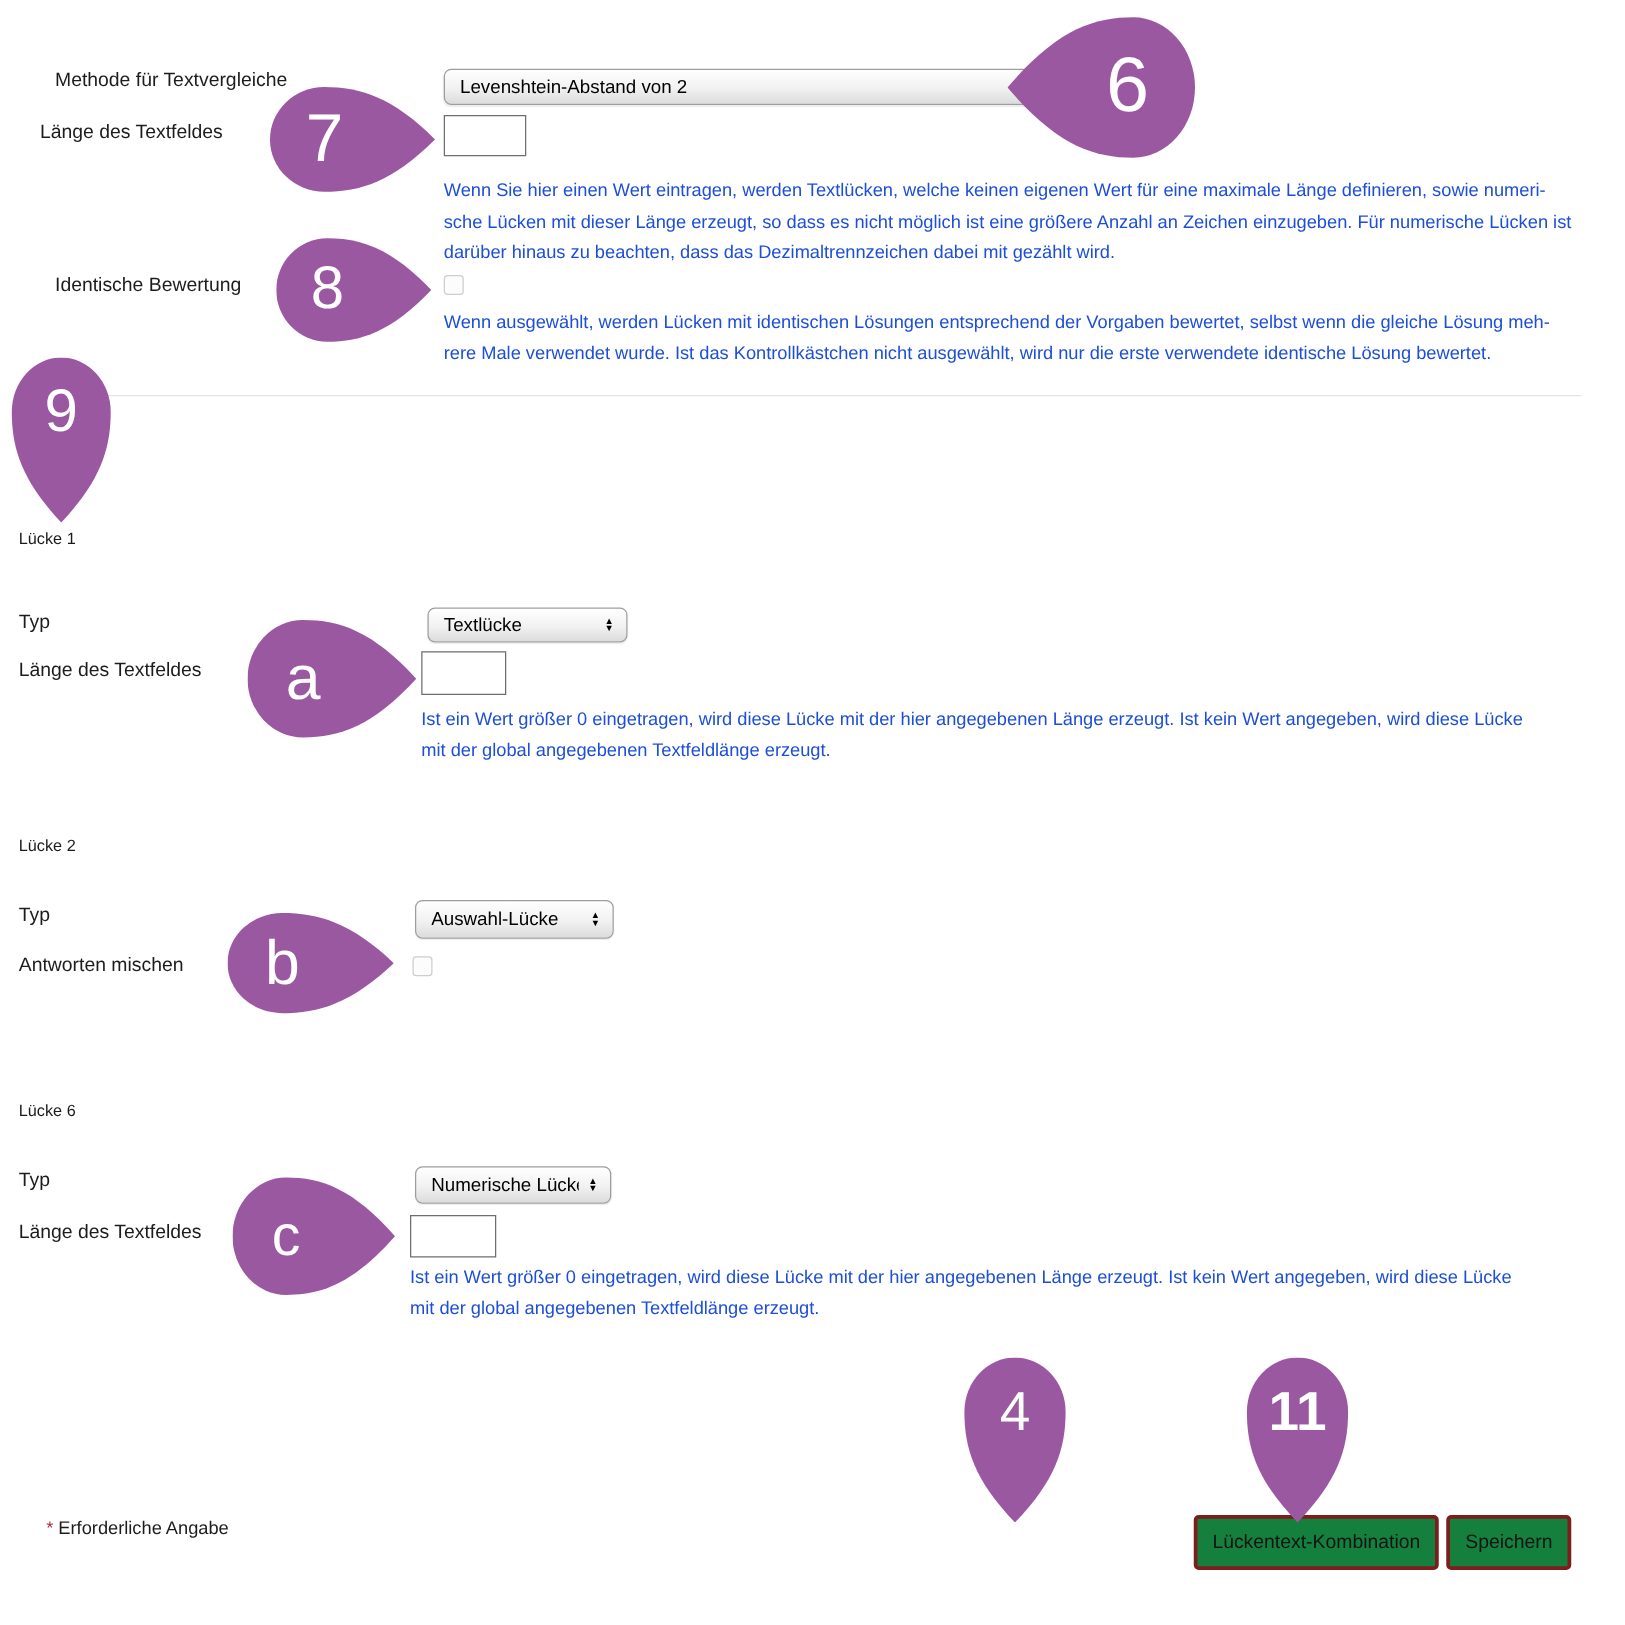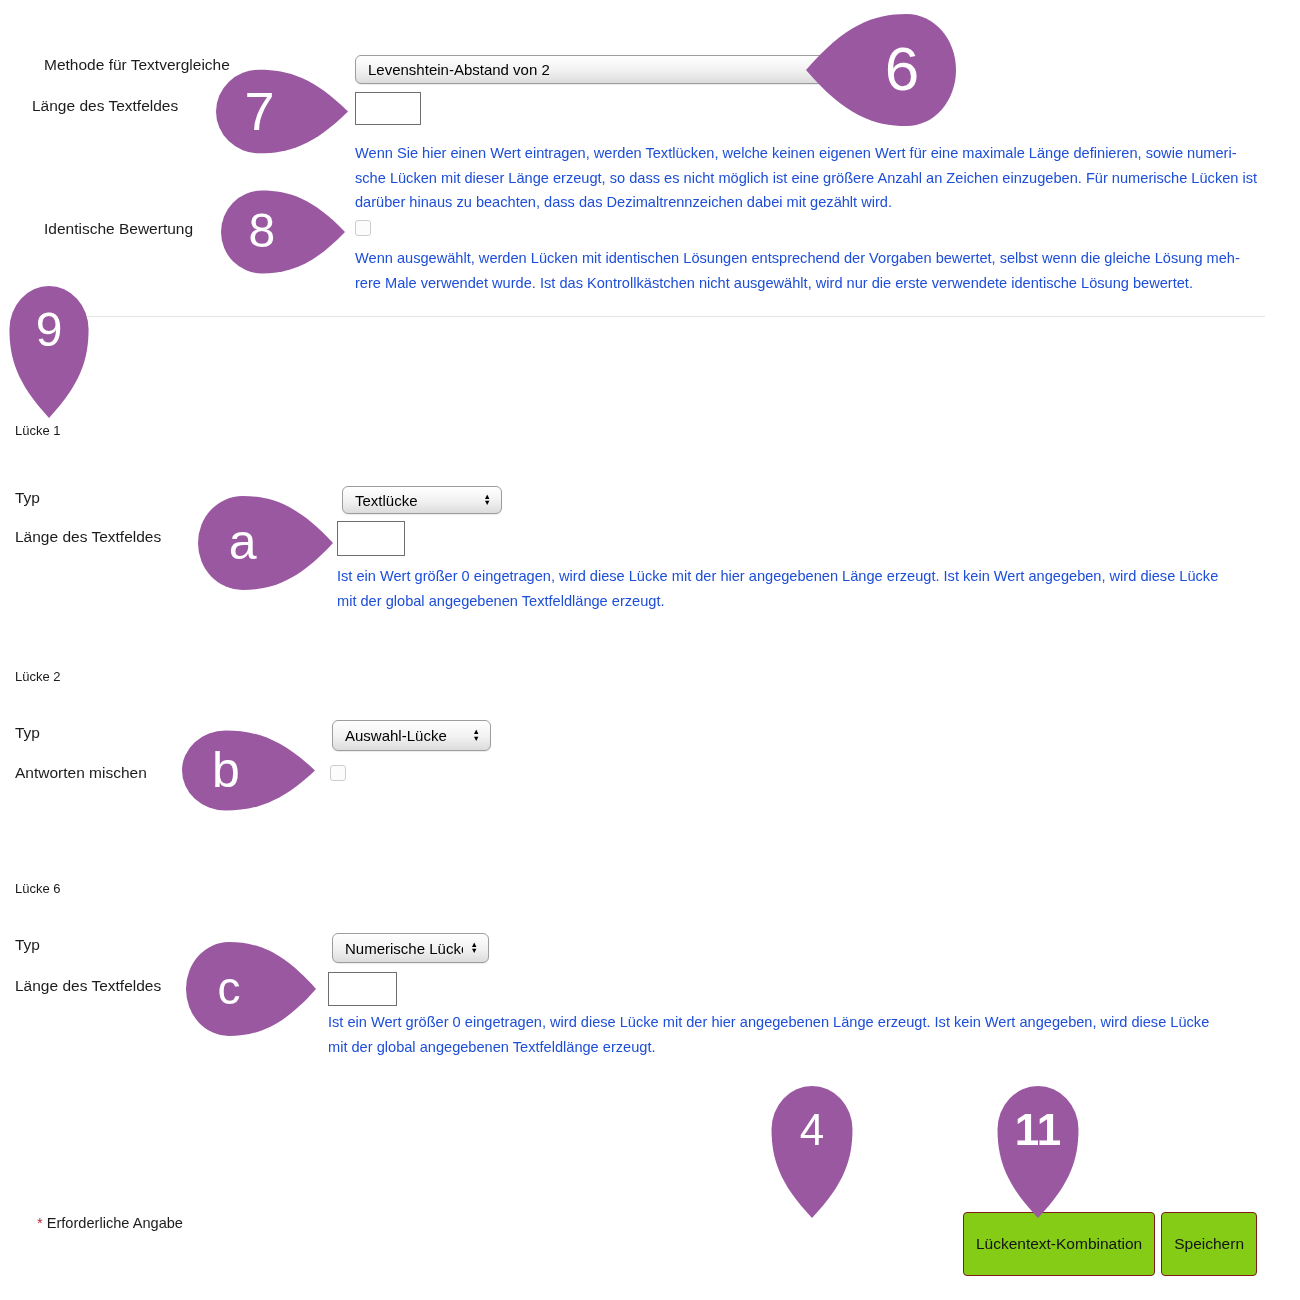--- a/index.html
+++ b/index.html
@@ -29,23 +29,23 @@
     font-size:15px;padding:2px 6px;outline:none;
   }
   .checkbox{
     box-sizing:border-box;width:16px;height:16px;border:1px solid #cdcdcd;
     border-radius:3px;background:#fcfcfc;
   }
   .divider{height:1px;background:#e4e4e4;}
 
   .btnrow{display:flex;gap:6px;}
   .btn{
-    box-sizing:border-box;background:#84cc16;border:1px solid #7f1d1d;border-radius:4px;
+    box-sizing:border-box;background:#15803d;border:3px solid #7f1d1d;border-radius:4px;
     font-family:"Liberation Sans","DejaVu Sans",sans-serif;
-    font-size:15.5px;color:#141414;padding:22px 12px;white-space:nowrap;cursor:pointer;
+    font-size:15.5px;color:#141414;padding:10px 12px;white-space:nowrap;cursor:pointer;
   }
 
   .required{font-size:14.6px;color:#1c1c1c;white-space:nowrap;}
   .required .star{color:#b02a37;margin-right:4px;}
 
   .pin{pointer-events:none;z-index:5;}
   .pin svg{position:absolute;left:0;top:0;width:100%;height:100%;display:block;}
   .pin .pin-label{
     position:absolute;color:#ffffff;font-weight:400;line-height:1;
     transform:translate(-50%,-52%);font-family:"Liberation Sans","DejaVu Sans",sans-serif;

